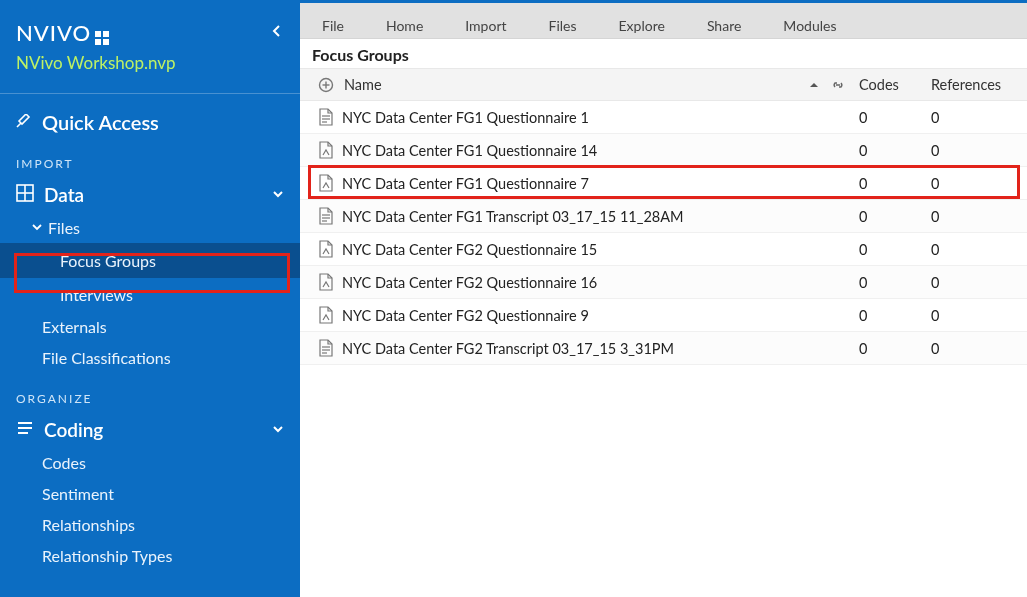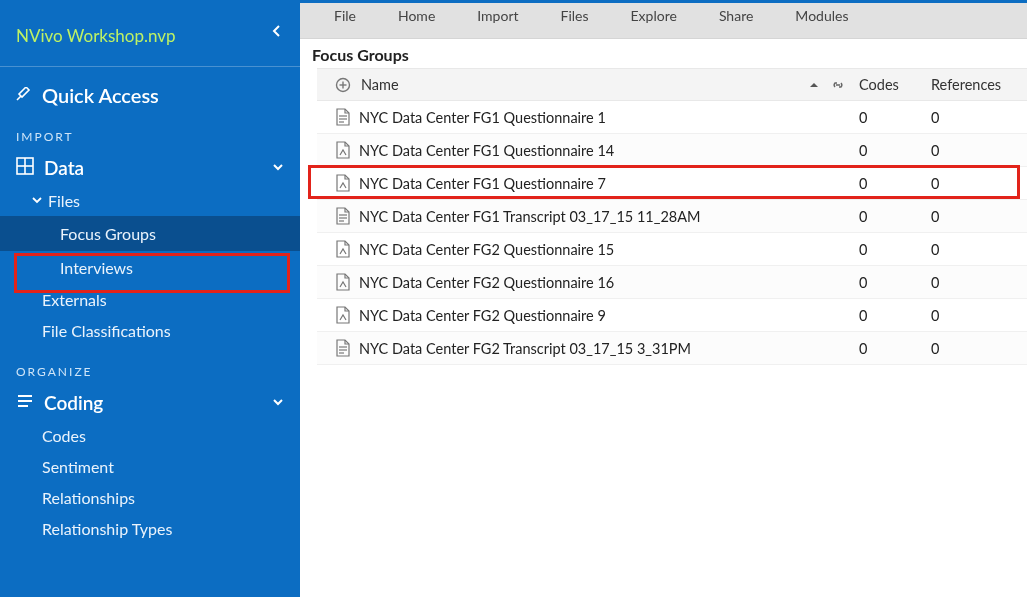--- a/index.html
+++ b/index.html
@@ -110,43 +110,42 @@
     height: 597px;
     border-top: 3px solid #0c6dc2;
     background: #fff;
     display: flex;
     flex-direction: column;
   }
   .ribbon {
     height: 36px;
     background: #e1e1e1;
     display: flex;
-    align-items: flex-start;
+    align-items: flex-end;
     gap: 30px;
-    padding-left: 28px;
+    padding-left: 16px;
     font-size: 14px;
     color: #444;
     border-bottom: 1px solid #d5d5d5;
   }
   .ribbon-tab { cursor: pointer; padding: 4px 6px; }
   .panel-title {
     font-size: 16px;
     font-weight: 700;
     padding: 6px 12px 4px 12px;
     color: #222;
   }
   .list-header, .list-row {
     display: grid;
     grid-template-columns: 32px 1fr 26px 30px 72px 94px;
     align-items: center;
     height: 33px;
     padding: 0 8px 0 10px;
     font-size: 14.5px;
     color: #222;
-    margin-left: 17px;
   }
   .list-header {
     background: #f4f4f4;
     border-top: 1px solid #e8e8e8;
     border-bottom: 1px solid #e8e8e8;
     font-weight: 400;
     color: #333;
   }
   .list-header .col-name { padding-left: 2px; }
   .list-row {
@@ -166,20 +165,31 @@
     height: 34px;
     border: 3px solid #e2231a;
     pointer-events: none;
   }
 </style>
 </head>
 <body>
 
 <div class="sidebar">
   <div class="sidebar-top">
+    <div class="app-logo">
+      <span>NVIVO</span>
+      <span class="four-sq">
+        <svg width="16" height="16">
+            <rect x="0" y="0" width="6" height="6" fill="#fff"></rect>
+            <rect x="8" y="0" width="6" height="6" fill="#fff"></rect>
+            <rect x="0" y="8" width="6" height="6" fill="#fff"></rect>
+            <rect x="8" y="8" width="6" height="6" fill="#fff"></rect>
+          </svg>
+      </span>
+    </div>
     <div class="project-file">NVivo Workshop.nvp</div>
   </div>
   <div class="collapse-btn">
     <svg width="14" height="14">
         <path d="M9 2 L4 7 L9 12" stroke="#fff" stroke-width="2" fill="none"></path>
       </svg>
   </div>
 
   <hr class="sb-div">
 

